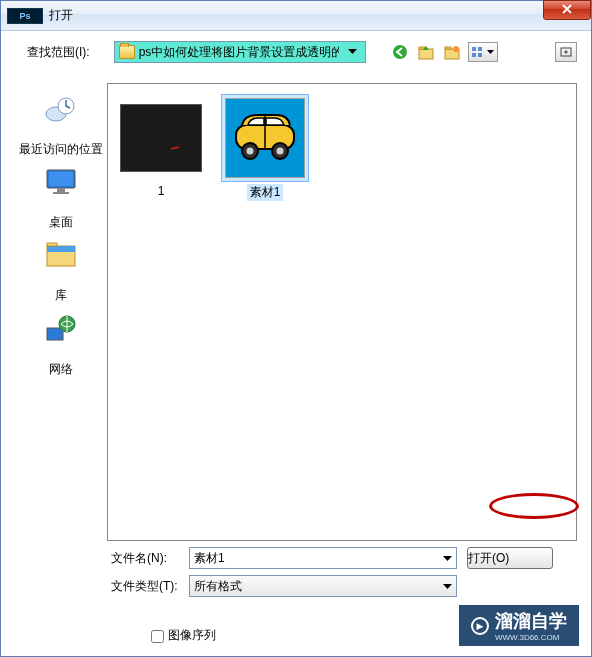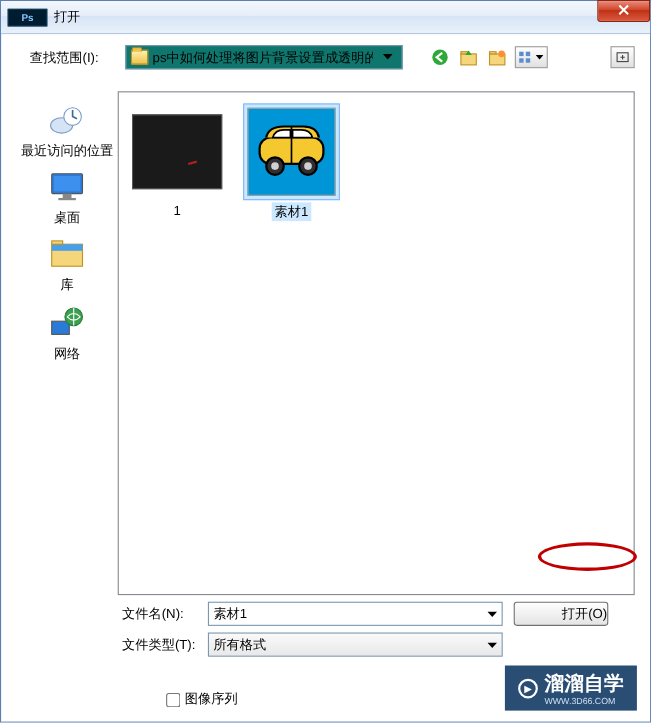--- a/index.html
+++ b/index.html
@@ -77,21 +77,21 @@
   }
   .lookin-select {
     flex: 1;
     max-width: 252px;
     height: 22px;
     border: 1px solid #7a96b0;
     display: flex;
     align-items: center;
     padding: 0 4px;
     gap: 4px;
-    background: #0f766e;
+    background: #5eead4;
     position: relative;
   }
   .folder-icon {
     width: 16px; height: 14px;
     background: linear-gradient(to bottom, #fff1b0, #f0c24a);
     border: 1px solid #c09020;
     border-radius: 1px;
     position: relative;
   }
   .folder-icon::before {
@@ -144,21 +144,21 @@
     padding: 4px 0;
     cursor: pointer;
   }
   .place-icon {
     width: 36px; height: 32px;
     display: flex;
     align-items: center;
     justify-content: center;
   }
   .place-label {
-    margin-top: 6px;
+    margin-top: 18px;
     font-size: 12px;
     color: #000;
     text-align: right;
     line-height: 1.1;
   }
   .file-pane {
     flex: 1;
     border: 1px solid #828790;
     background: #fff;
     position: relative;
@@ -248,21 +248,21 @@
   }
   .btn {
     width: 86px;
     height: 22px;
     margin-left: 10px;
     background: linear-gradient(to bottom, #fefefe, #e4e4e4);
     border: 1px solid #707070;
     border-radius: 3px;
     display: flex;
     align-items: center;
-    justify-content: flex-end;
+    justify-content: flex-start;
     font-size: 12px;
     cursor: pointer;
   }
   .open-btn-highlight {
     position: absolute;
     width: 90px; height: 26px;
     border: 3px solid #c00000;
     border-radius: 50%;
     right: 12px;
     bottom: 137px;

